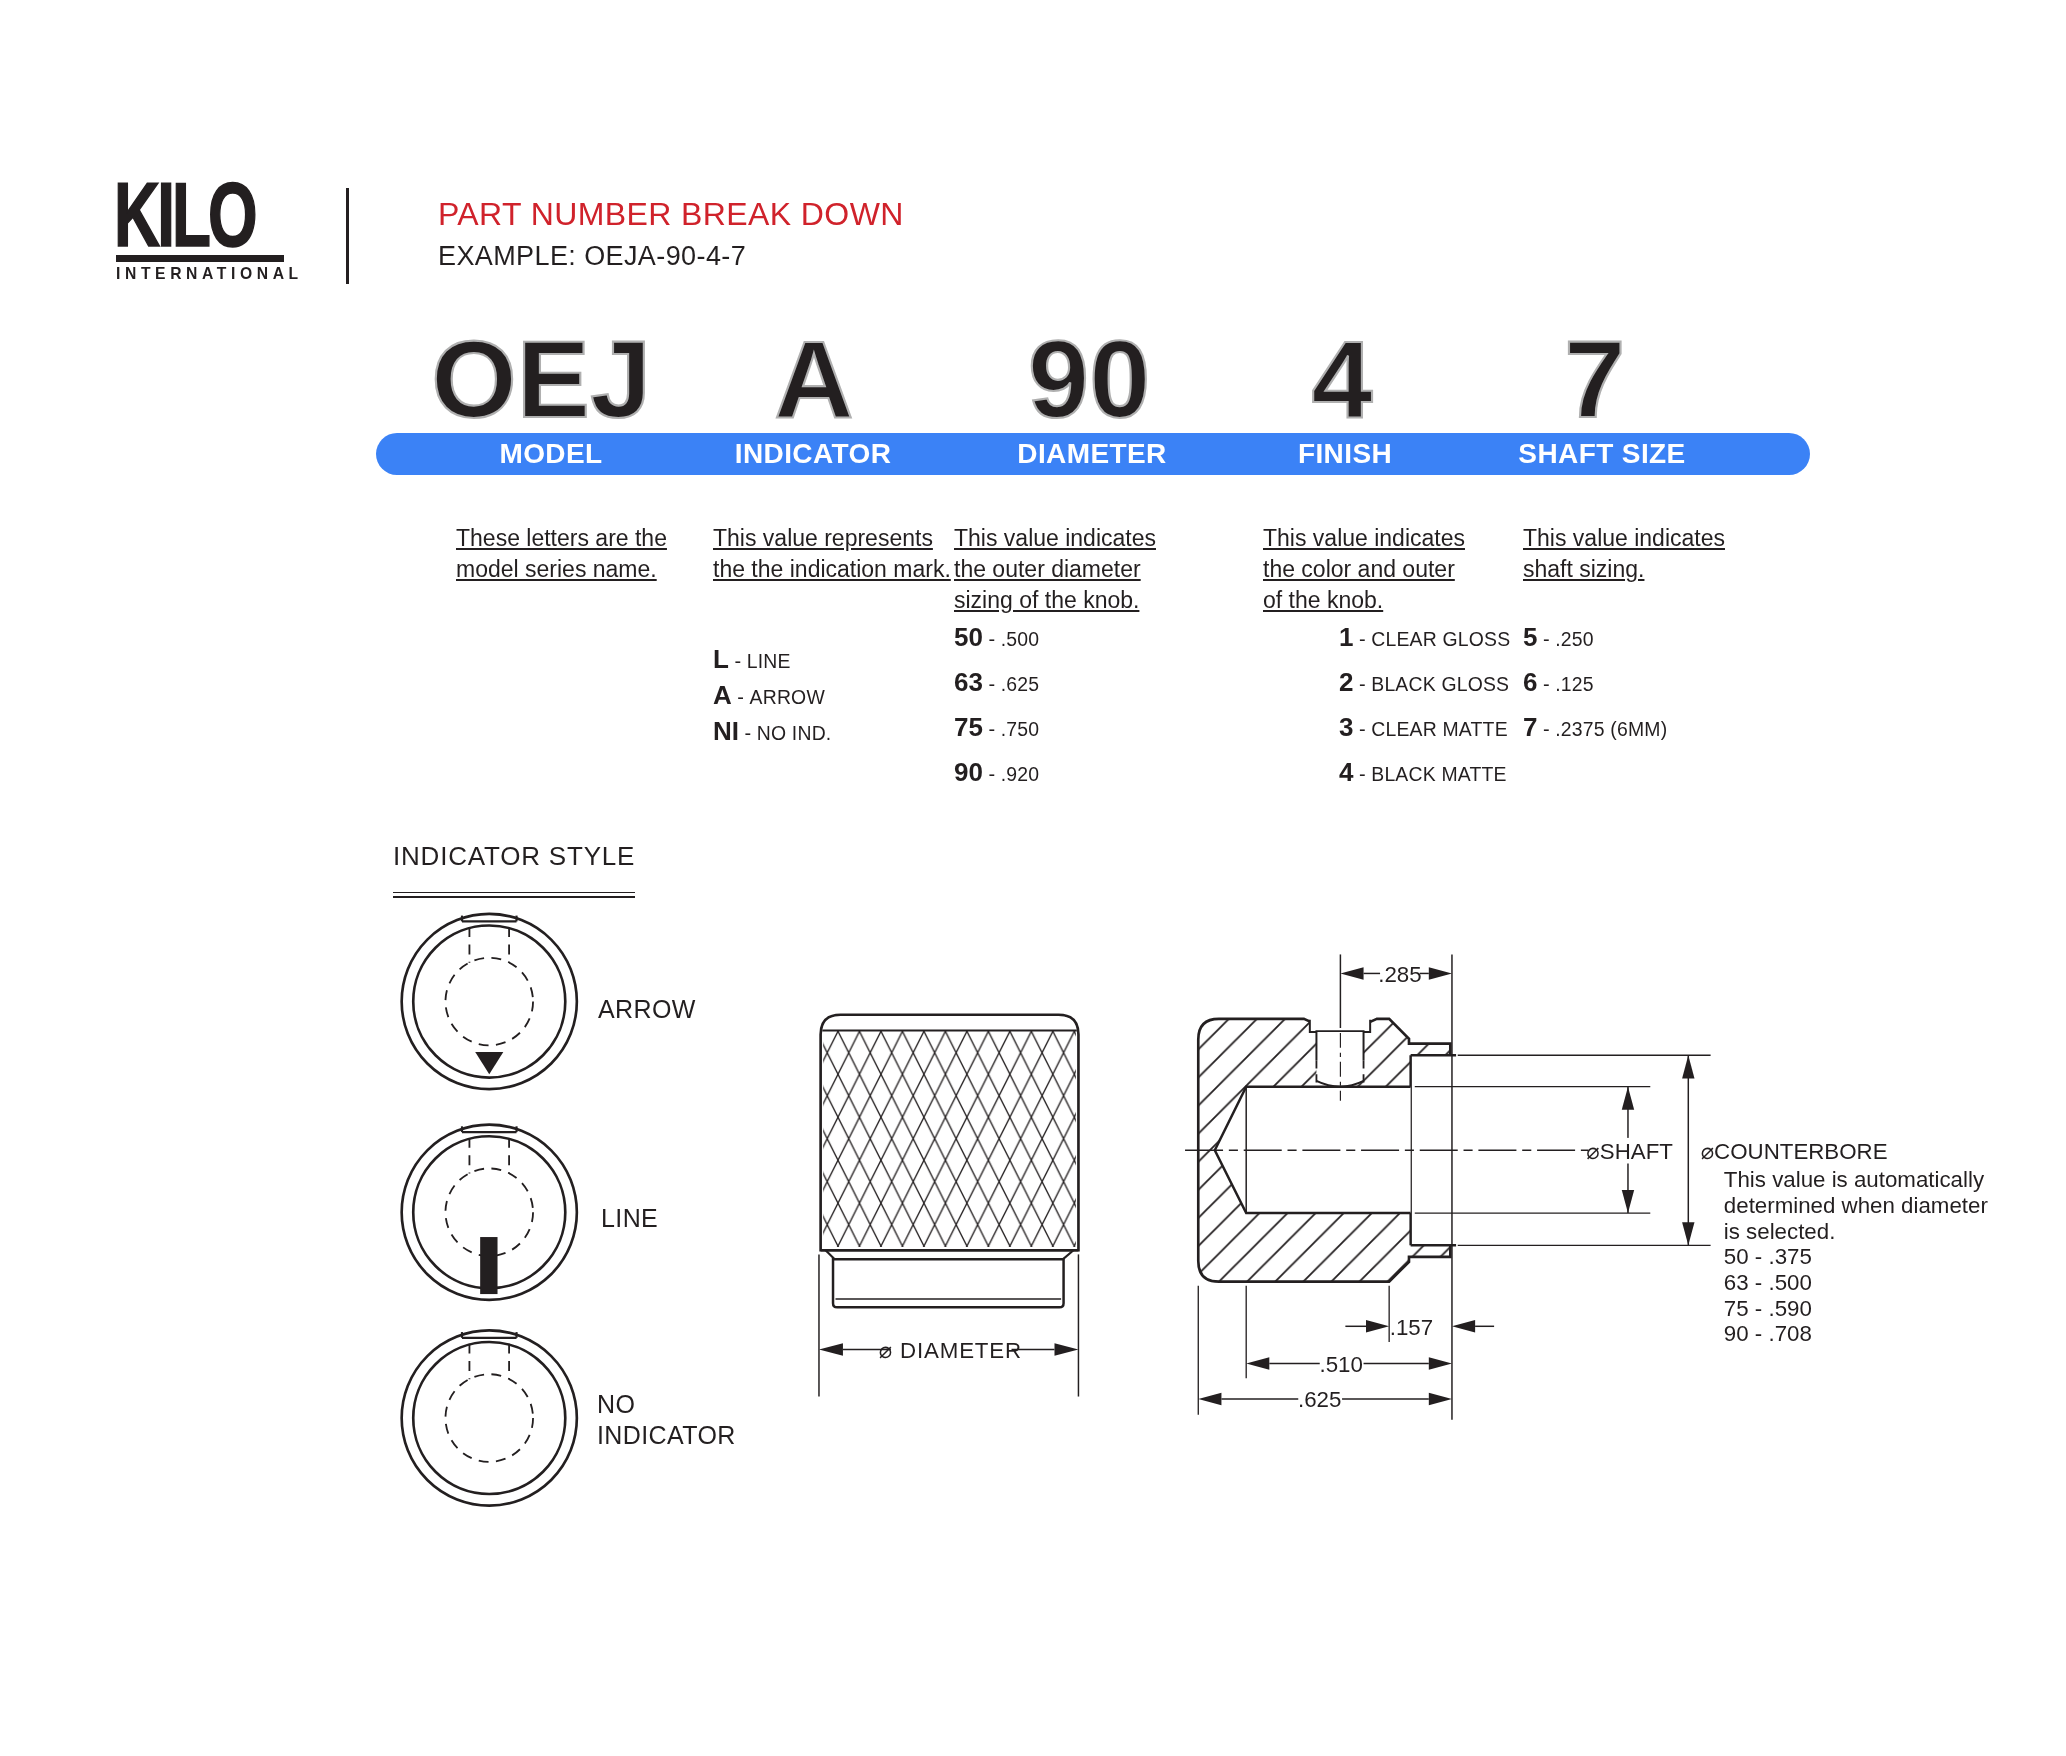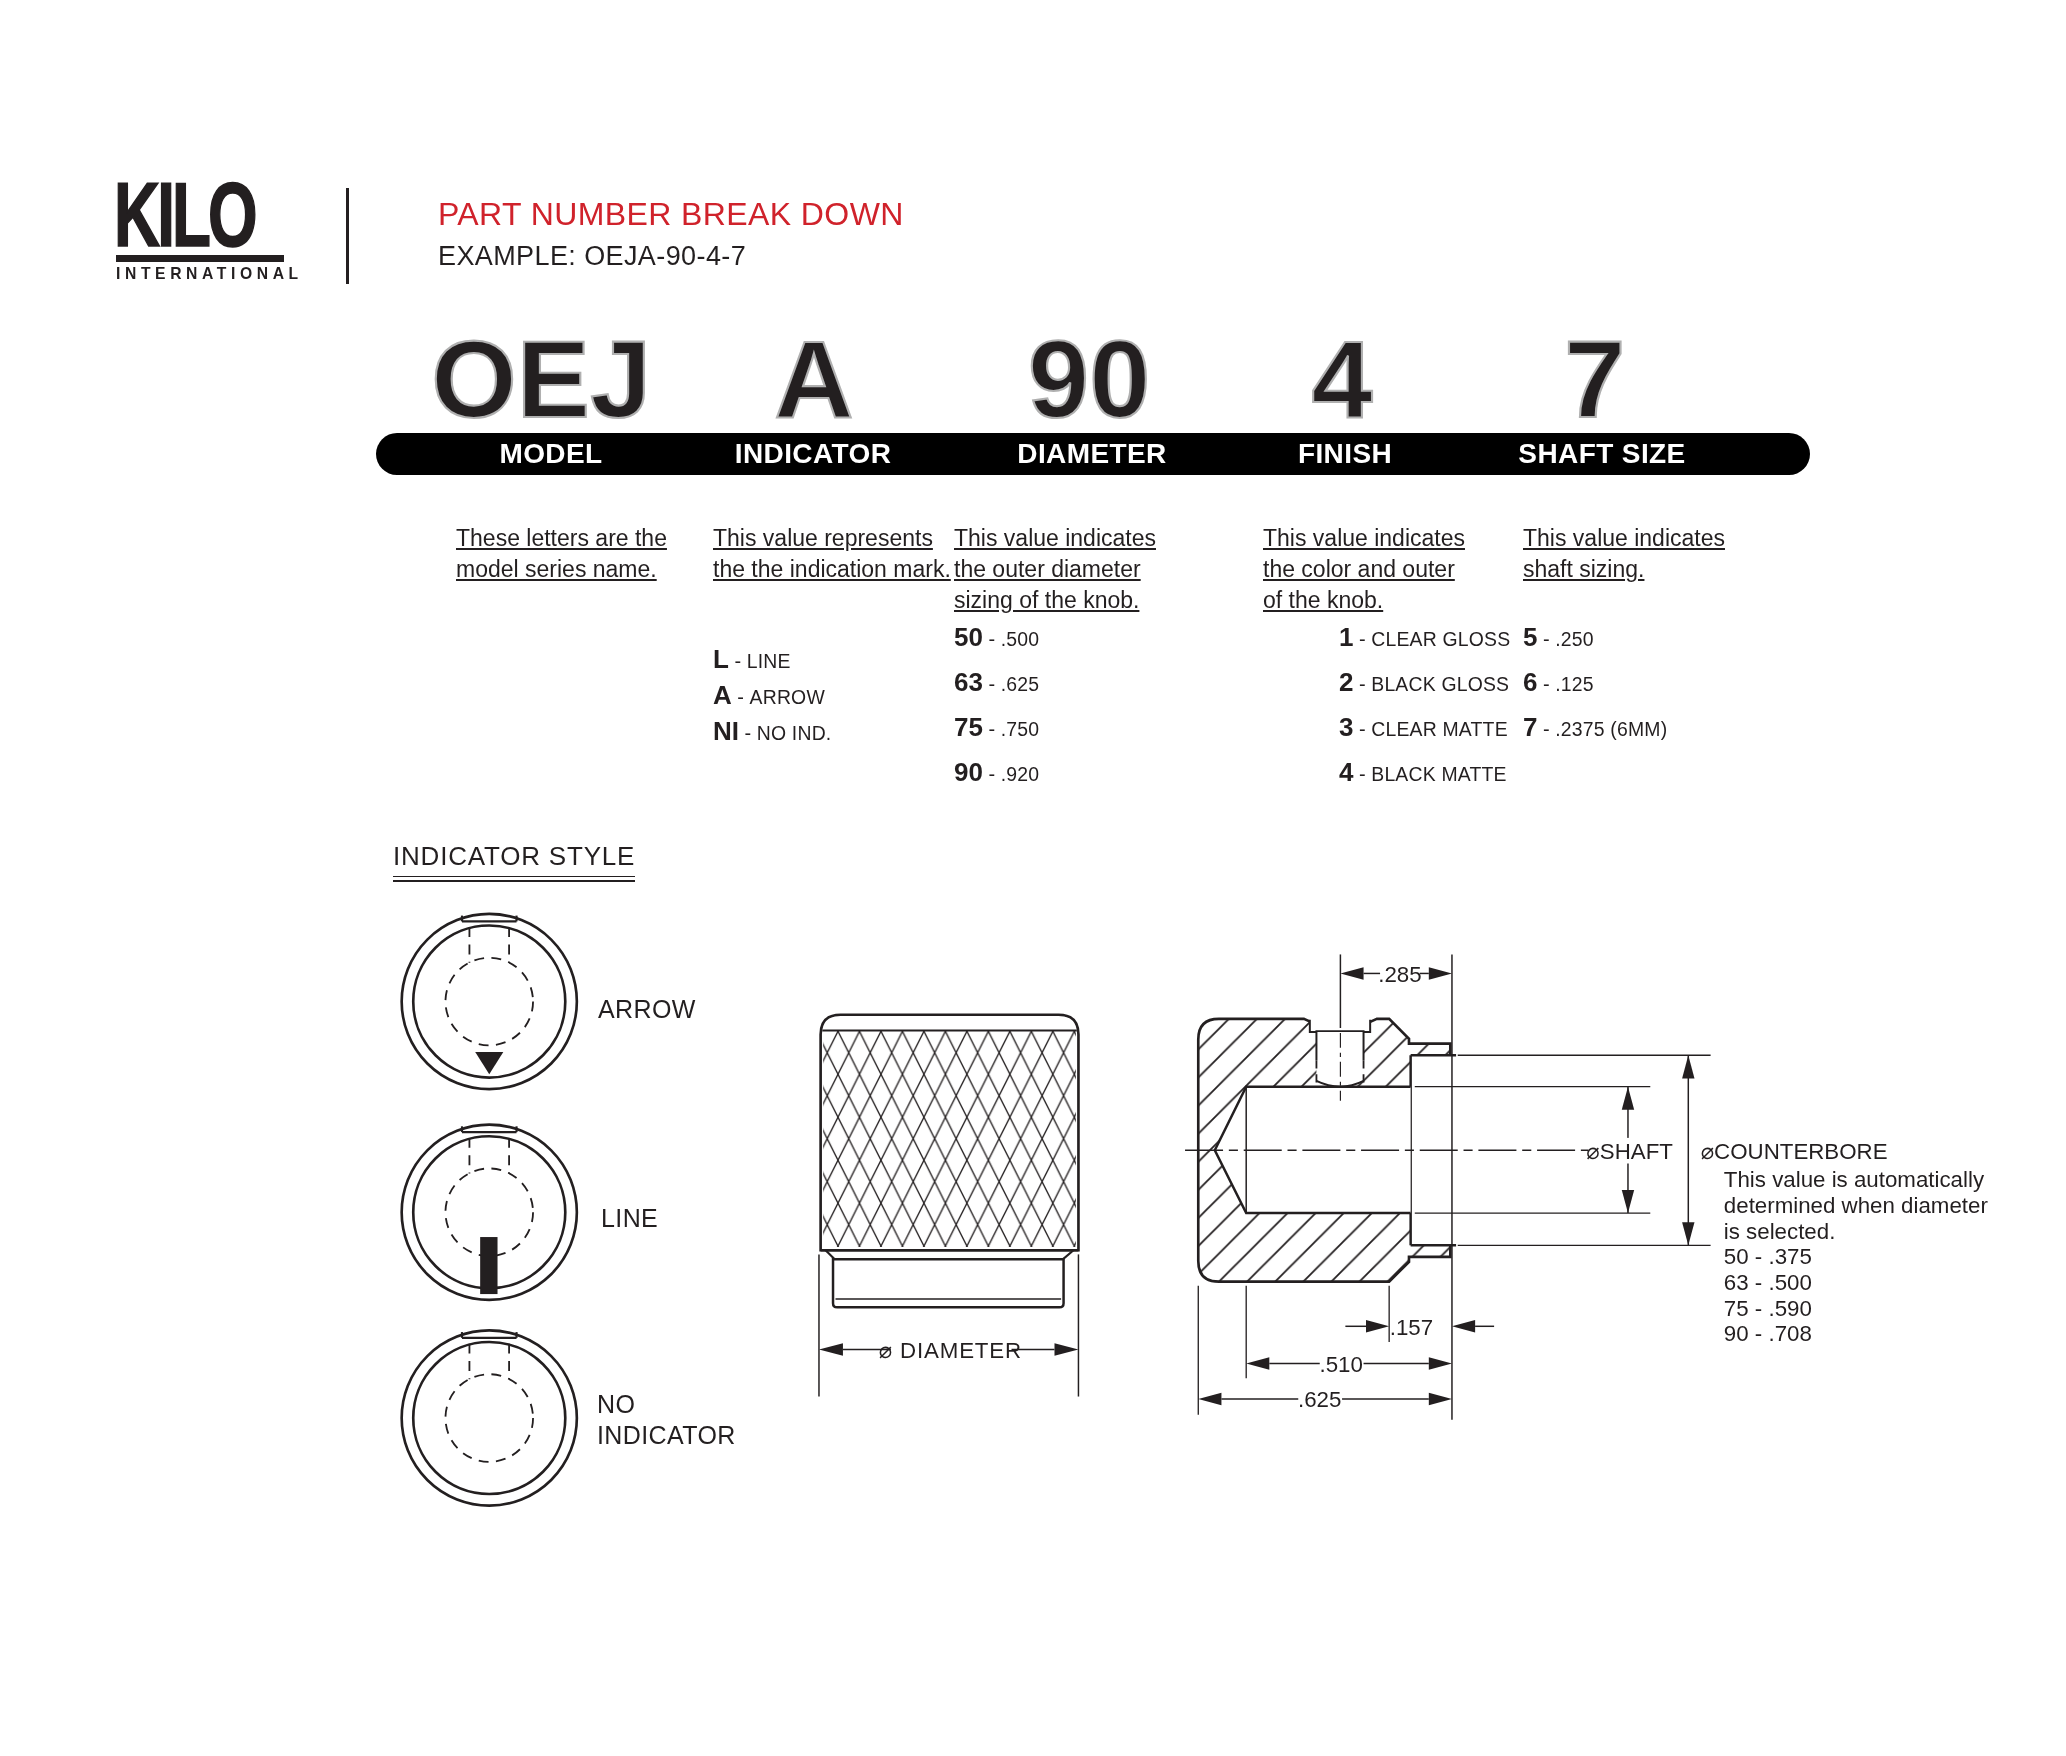--- a/index.html
+++ b/index.html
@@ -19,40 +19,40 @@
   #logo-bar{left:116px;top:255px;width:168px;height:6.6px;background:#231f20;}
   #logo-sub{
     left:116px;top:265px;width:170px;
     font-size:15.7px;font-weight:bold;letter-spacing:4.6px;white-space:nowrap;
   }
   #header-divider{left:346px;top:188px;width:3.3px;height:96px;background:#231f20;}
   #doc-title{left:438px;top:196px;font-size:32px;letter-spacing:0.4px;white-space:nowrap;}
   #doc-example{left:438px;top:241px;font-size:27px;letter-spacing:0.4px;white-space:nowrap;}
 
   
-  #band{left:376px;top:433px;width:1434px;height:42px;background:#000000;border-radius:21.5px;}
+  #band{left:376px;top:433px;width:1434px;height:42px;background:#3b82f6;border-radius:21.5px;}
   .band-label{
     position:absolute;top:0;height:42px;line-height:42px;
     transform:translateX(-50%);
     color:#ffffff;font-size:28px;font-weight:bold;letter-spacing:0.4px;white-space:nowrap;
   }
 
   
   .col-desc{font-size:23px;line-height:31px;white-space:nowrap;text-decoration:underline;}
   .vrow{white-space:nowrap;}
   .vrow .vkey{font-size:26px;font-weight:bold;}
   .vrow .vsep{font-size:20px;}
   .vrow .vlab{font-size:19.4px;letter-spacing:0.2px;}
   .rows-55 .vrow{height:45px;}
   .rows-43 .vrow{height:36px;}
 
   
   #ind-heading{
     left:393px;top:841px;font-size:26px;letter-spacing:0.8px;
-    border-bottom:1.7px solid #231f20;padding-bottom:4px;white-space:nowrap;
+    border-bottom:1.7px solid #231f20;padding-bottom:20px;white-space:nowrap;
   }
   #ind-heading::after{
     content:"";position:absolute;left:0;right:0;bottom:-5.8px;height:1.7px;background:#231f20;
   }
   .knob-label{font-size:25px;line-height:31px;letter-spacing:0.4px;white-space:nowrap;}
 
   
   #drawing{position:absolute;left:0;top:0;width:2066px;height:1756px;}
   #drawing text{font-family:"Liberation Sans", sans-serif;fill:#231f20;}
   .dimtxt{font-size:27px;}

